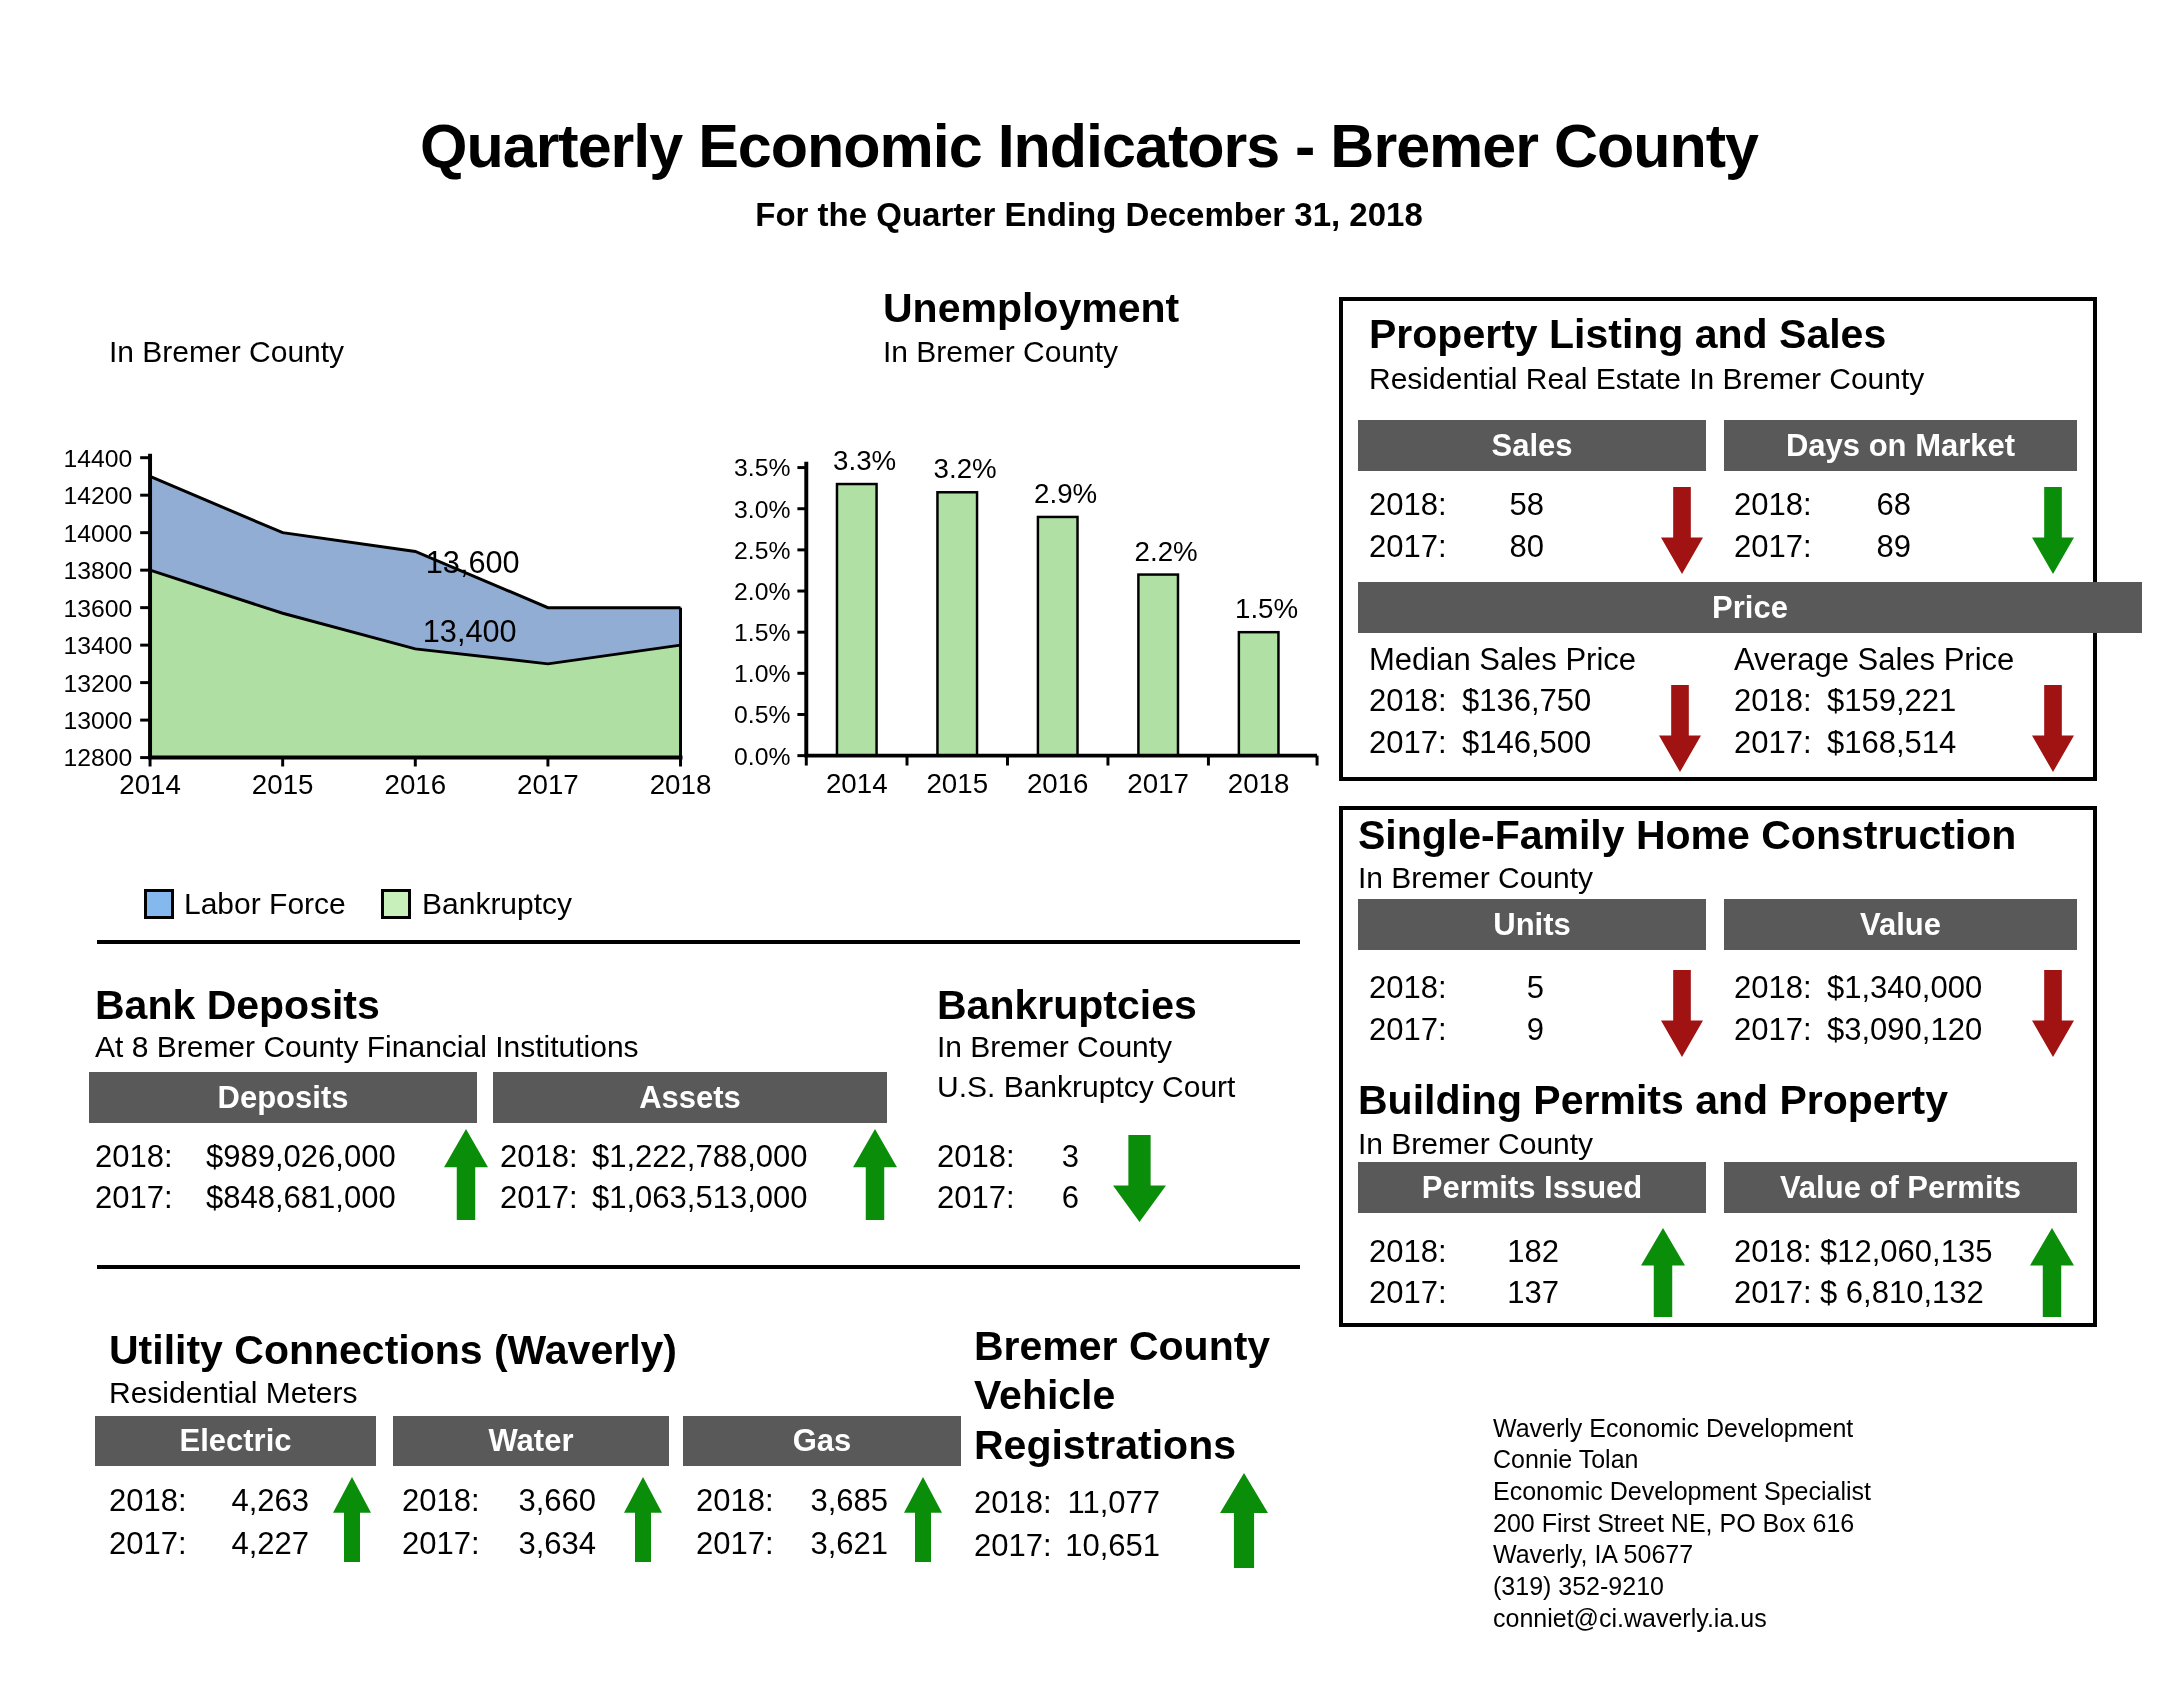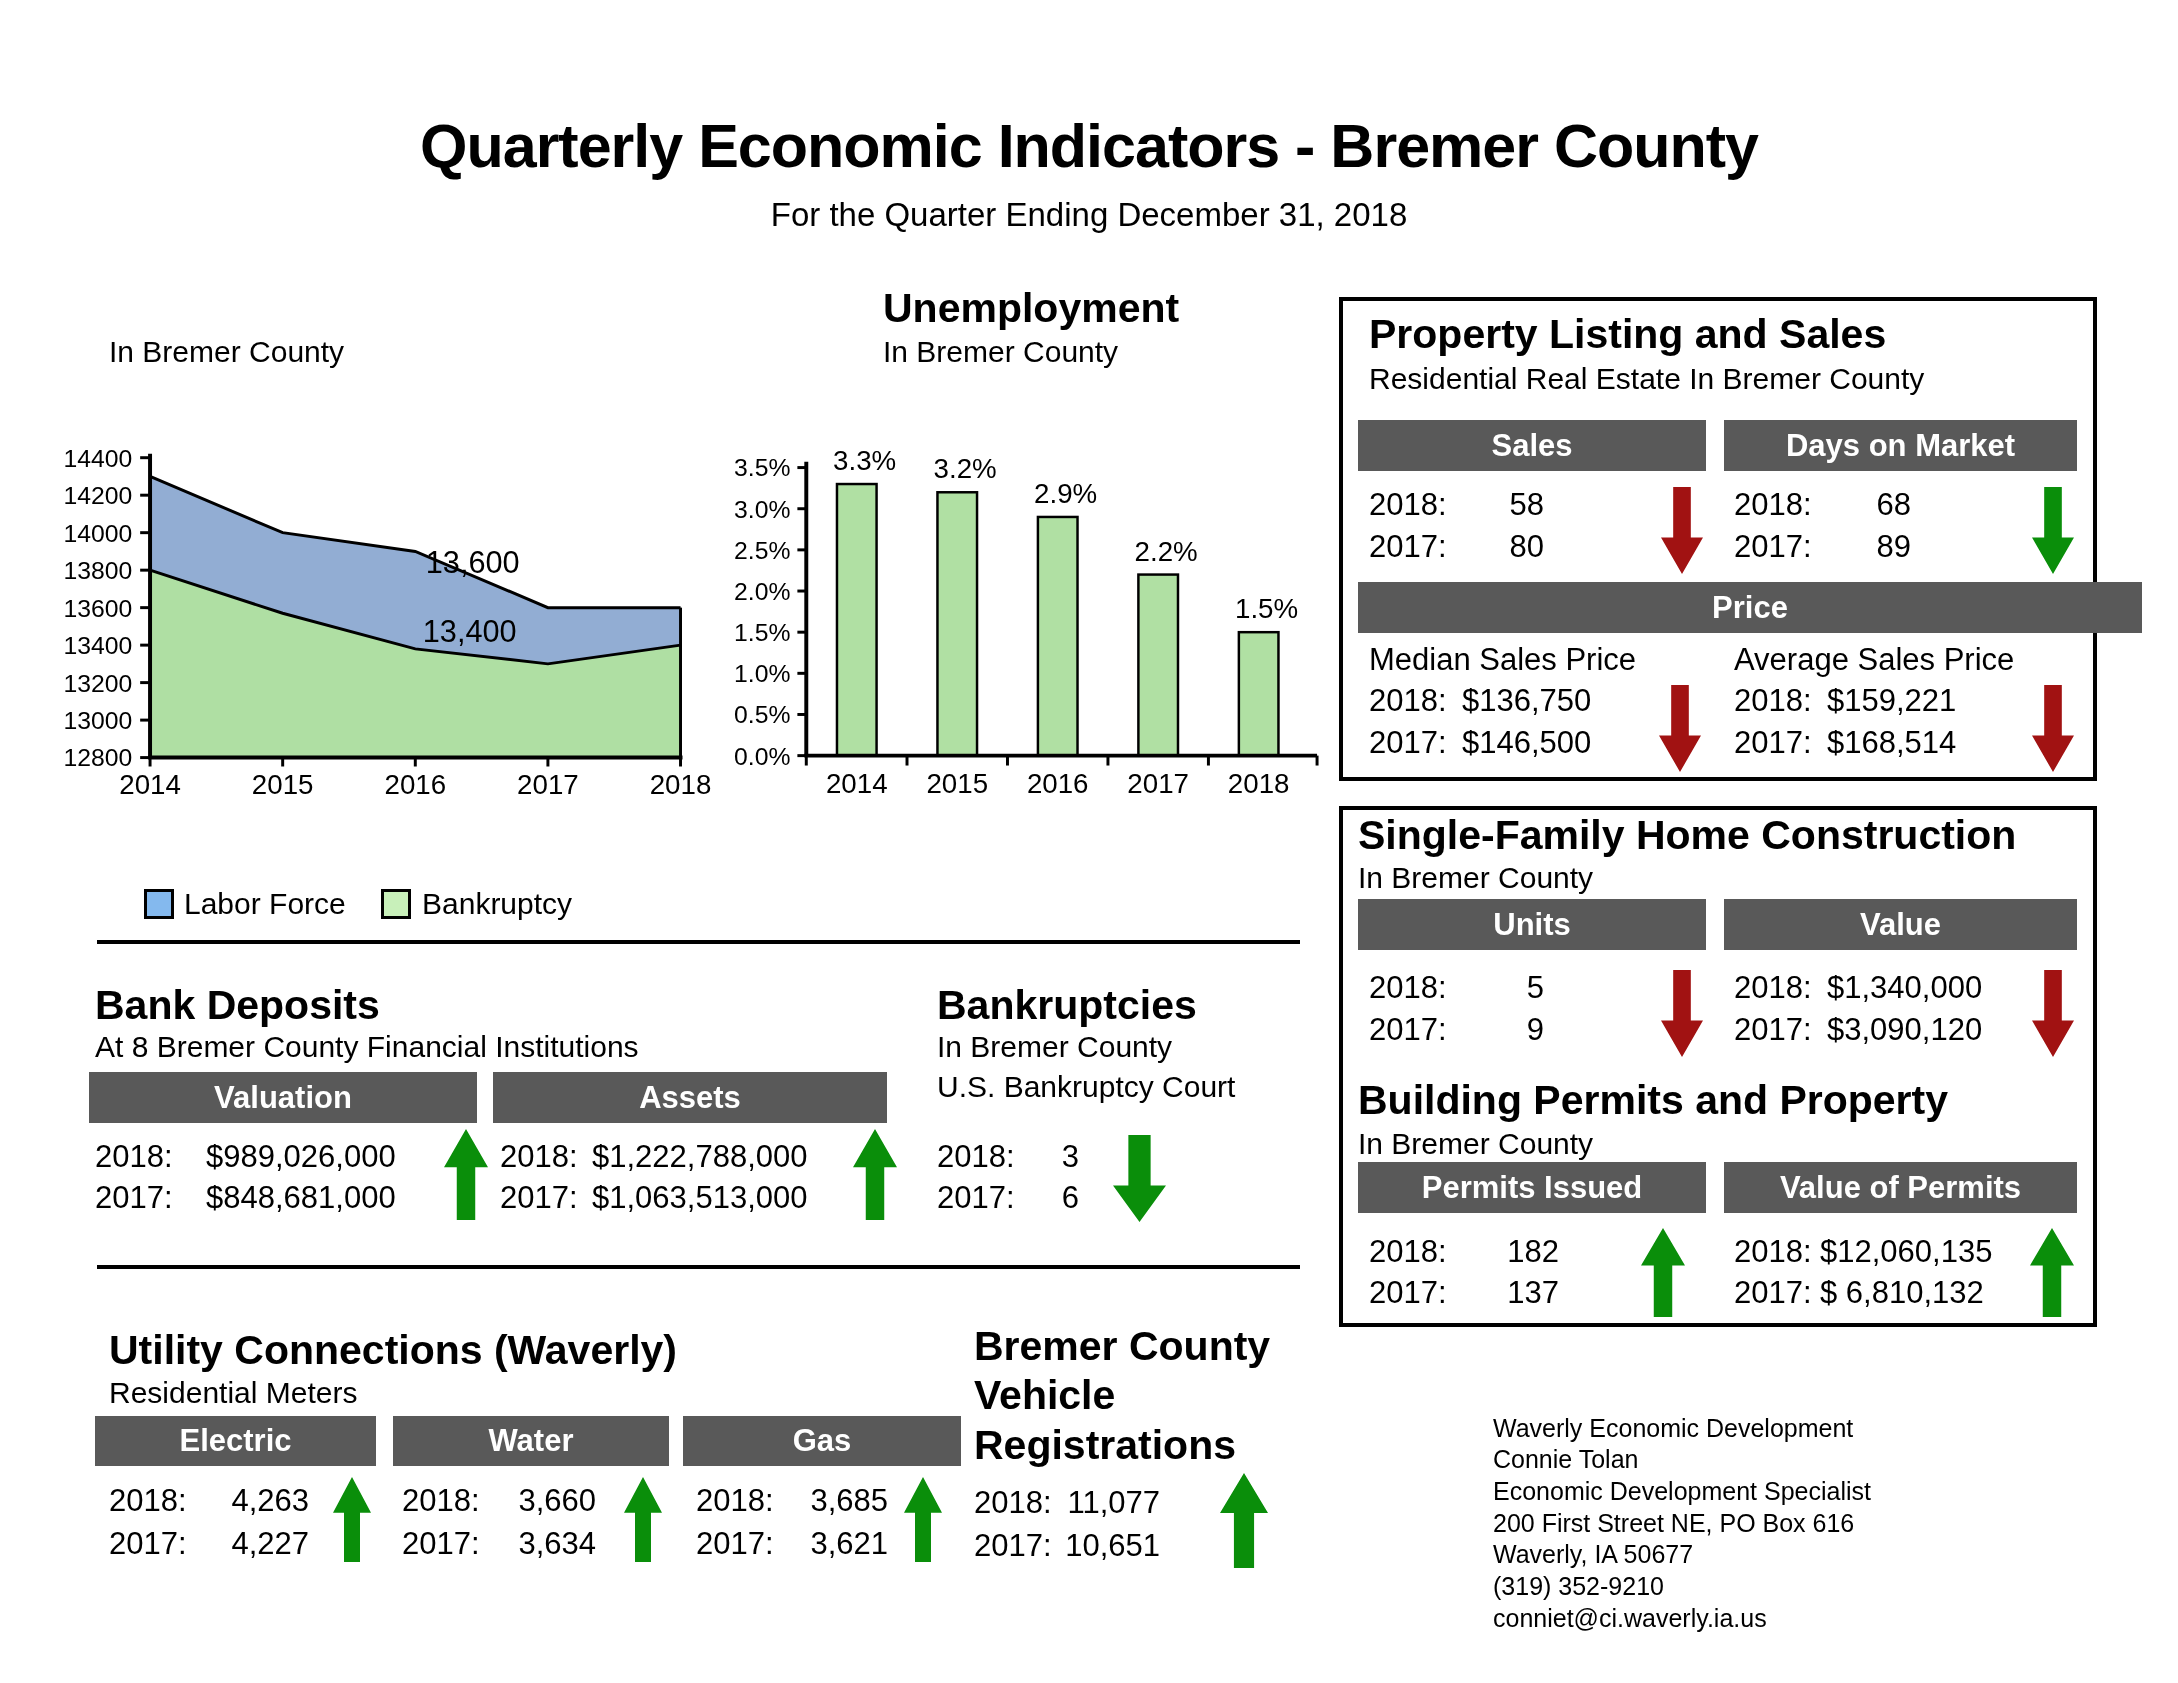--- a/index.html
+++ b/index.html
@@ -1,21 +1,21 @@
 <!DOCTYPE html>
 <html><head>
 <meta charset="utf-8">
 <style>
   html,body{margin:0;padding:0;background:#fff}
   #page{position:relative;width:2178px;height:1683px;background:#fff;color:#000;
         font-family:"Liberation Sans",sans-serif;overflow:hidden}
   .h1{position:absolute;left:0;top:111px;width:100%;text-align:center;
       font-size:61px;font-weight:bold;letter-spacing:-1px}
   .h2{position:absolute;left:0;top:196px;width:100%;text-align:center;
-      font-size:33px;font-weight:normal}
+      font-size:33px;font-weight:bold}
   .sec-h{position:absolute;font-size:41px;font-weight:bold;white-space:nowrap}
   .sec-s{position:absolute;font-size:30px;white-space:nowrap}
   .hdrbar{position:absolute;height:51px;background:#595959;color:#fff;
           font-size:31px;font-weight:bold;display:flex;align-items:center;
           justify-content:center;white-space:nowrap}
   .t{position:absolute;font-size:31px;white-space:pre}
   .tr{position:absolute;font-size:31px;text-align:right;white-space:pre}
   .panel{position:absolute;border:4px solid #000;background:#fff}
   .divider{position:absolute;height:4px;background:#000}
   .arrow{position:absolute}
@@ -126,21 +126,21 @@
       <line x1="500.25" y1="333" x2="500.25" y2="343" stroke="#000" stroke-width="3"></line>
       <line x1="610" y1="333" x2="610" y2="343" stroke="#000" stroke-width="3"></line>
     </svg>
 
   <div class="divider" style="left:97px;top:940px;width:1203px"></div>
   <div class="divider" style="left:97px;top:1265px;width:1203px"></div>
 
   <div class="sec-h" style="left:95px;top:982px">Bank Deposits</div>
   <div class="sec-s" style="left:95px;top:1030px">At 8 Bremer County Financial Institutions</div>
   <div class="hdrbar" style="left:89px;top:1072px;width:388px">
-      <span>Valuation</span>
+      <span>Deposits</span>
     </div>
   <div class="hdrbar" style="left:493px;top:1072px;width:394px">
       <span>Assets</span>
     </div>
   <span class="t" style="left:95px;top:1139px">2018:</span>
   <span class="t" style="left:206px;top:1139px">$989,026,000</span>
   <span class="t" style="left:95px;top:1180px">2017:</span>
   <span class="t" style="left:206px;top:1180px">$848,681,000</span>
   <div class="arrow up green" style="left:444px;top:1129px;width:44px;height:91px"></div>
   <span class="t" style="left:500px;top:1139px">2018:</span>

